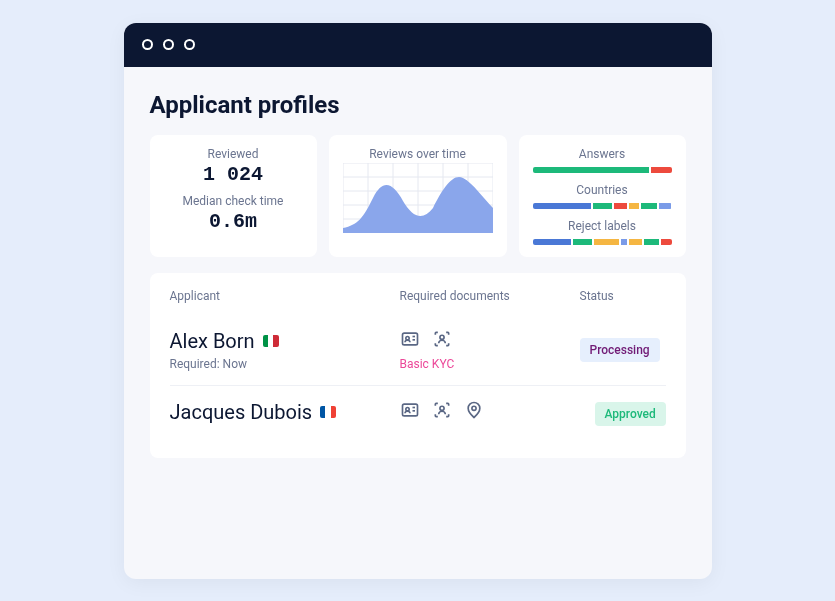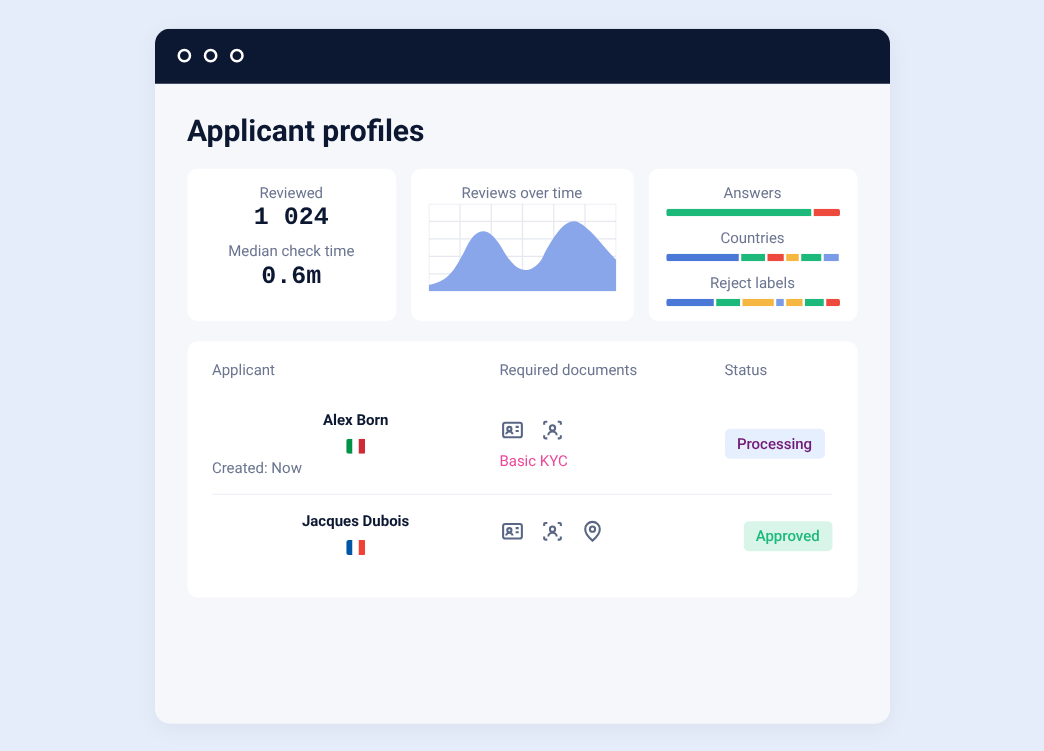--- a/index.html
+++ b/index.html
@@ -98,28 +98,27 @@
     color: #6b7590;
   }
   .row {
     display: flex;
     align-items: center;
     padding: 8px 0 14px 0;
     border-bottom: 1px solid #eef0f5;
   }
   .row:last-child { border-bottom: none; padding-top: 14px;}
   .name {
-    font-size: 12px;
-    font-weight: 700;
+    font-size: 20px;
+    font-weight: 400;
     color: #0c1732;
     display: flex;
     align-items: center;
     gap: 8px;
     margin-bottom: 4px;
-    flex-direction: column;
   }
   .flag {
     width: 16px; height: 12px;
     display: inline-flex;
     border-radius: 2px;
     overflow: hidden;
   }
   .flag span { flex: 1; }
   .created {
     font-size: 12px;
@@ -226,21 +225,21 @@
           <div class="row">
             <div class="col-applicant">
               <div class="name">
                 <span>Alex Born</span>
                 <span class="flag">
                   <span style="background: rgb(0, 146, 70);"></span>
                   <span style="background: rgb(255, 255, 255);"></span>
                   <span style="background: rgb(206, 43, 55);"></span>
                 </span>
               </div>
-              <div class="created">Created: Now</div>
+              <div class="created">Required: Now</div>
             </div>
             <div class="col-docs">
               <div class="docs">
                 <span><svg class="icon" viewBox="0 0 24 24" fill="none" stroke="currentColor" stroke-width="2">
                     <rect x="3" y="5" width="18" height="14" rx="2"></rect>
                     <circle cx="9" cy="11" r="2"></circle>
                     <path d="M6 16c0-1.5 1.5-2.5 3-2.5s3 1 3 2.5"></path>
                     <line x1="15" y1="9" x2="18" y2="9"></line>
                     <line x1="15" y1="13" x2="18" y2="13"></line>
                   </svg></span>

